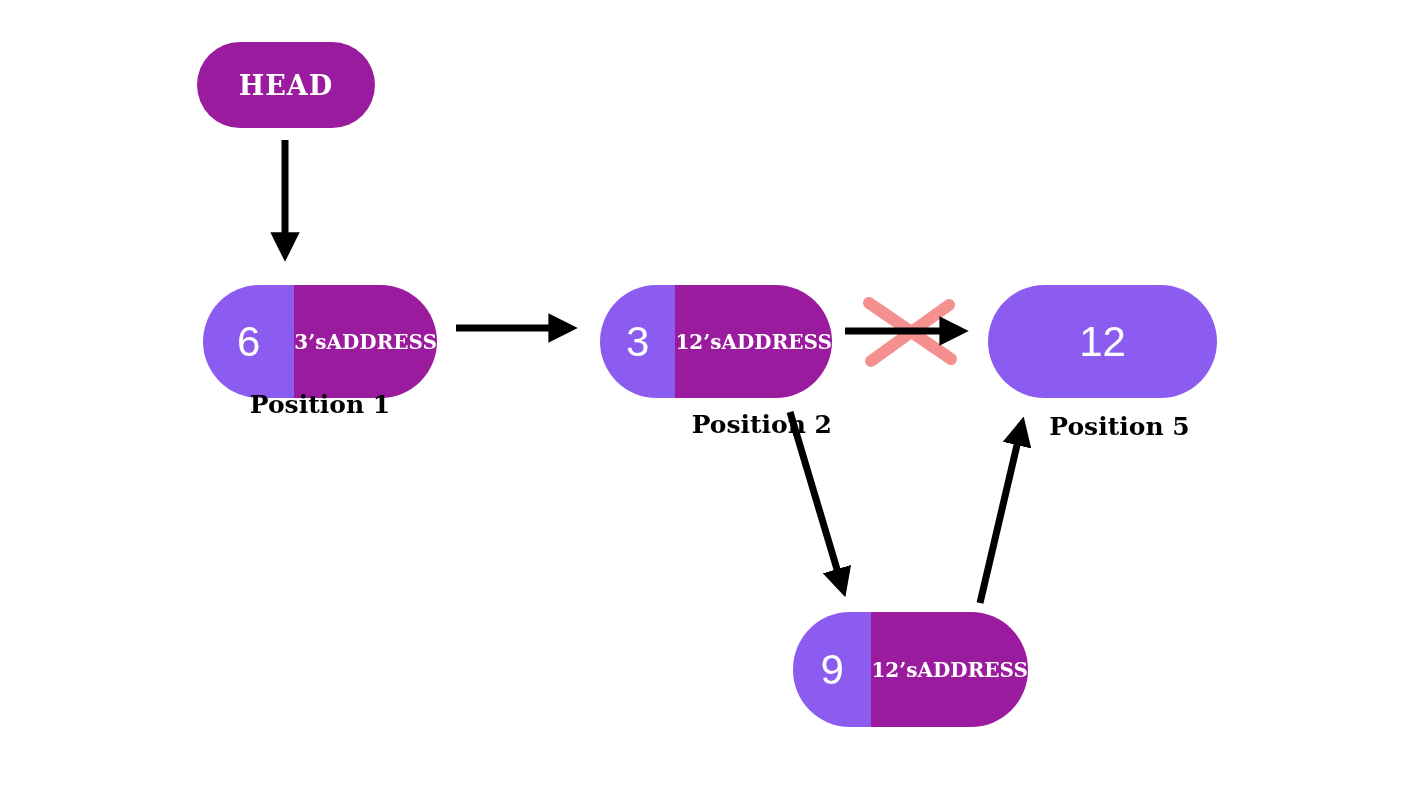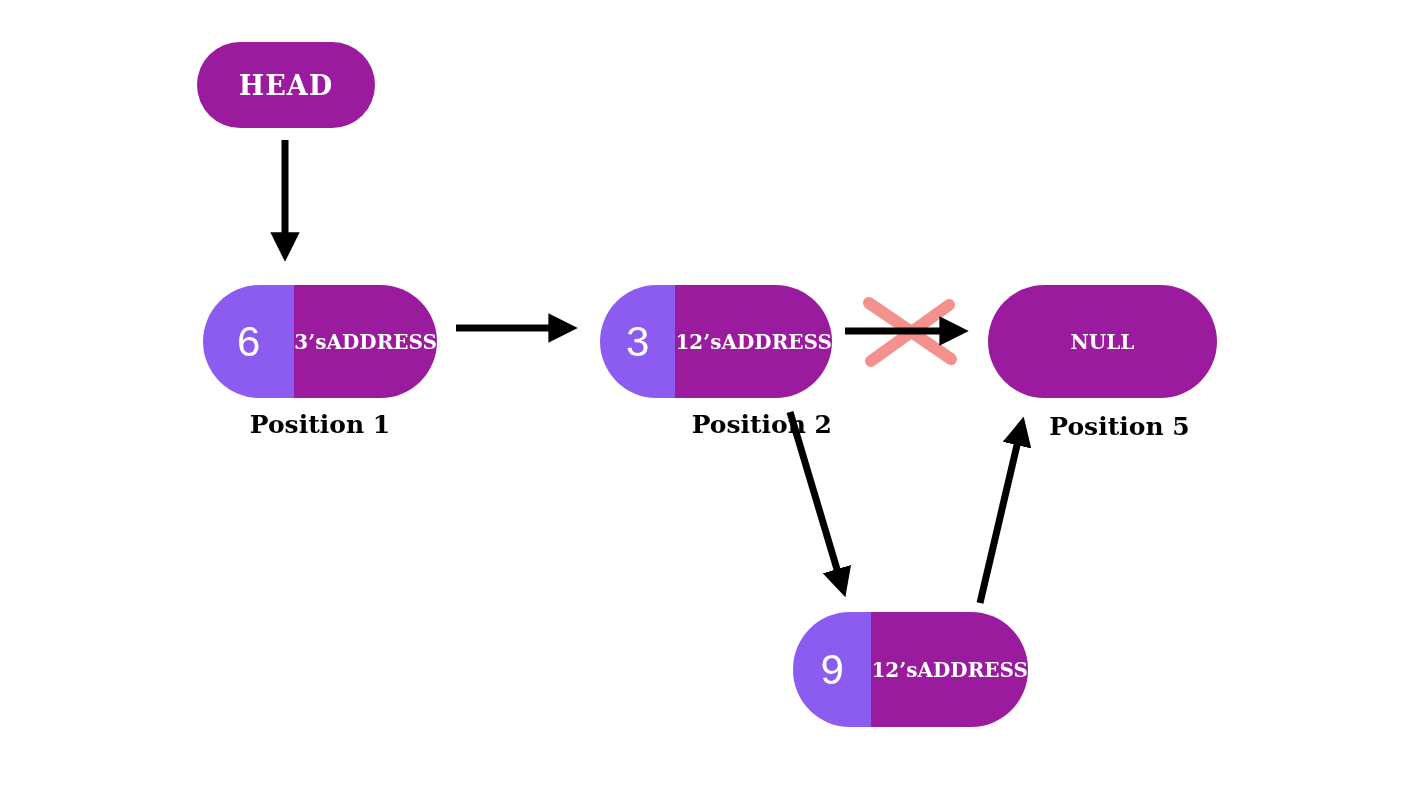--- a/index.html
+++ b/index.html
@@ -31,21 +31,21 @@
   .node-3{left:988px;top:285px;width:229px;height:113px;}
   .node-new{left:793px;top:612px;width:235px;height:115px;}
   .node-value{flex:1;background:var(--value-half);display:flex;align-items:center;justify-content:center;
     color:var(--text-on-node);font-family:"Liberation Sans","DejaVu Sans",sans-serif;font-size:42px;}
   .node-pointer{flex:1;background:var(--pointer-half);display:flex;flex-direction:row;
     align-items:center;justify-content:center;color:var(--text-on-node);font-weight:bold;
     font-size:20px;line-height:1.2;text-align:center;}
 
   .pos-label{position:absolute;text-align:center;color:var(--label-text);
     font-weight:bold;font-size:25px;}
-  .pos-label-1{left:203px;top:410px;width:234px;}
+  .pos-label-1{left:203px;top:390px;width:234px;}
   .pos-label-2{left:600px;top:410px;width:232px;text-align:right;}
   .pos-label-3{left:1005px;top:412px;width:229px;}
 </style>
 </head>
 <body>
 
 <div class="canvas">
 
   <svg class="arrow-layer" viewBox="0 0 1416 800">
     <defs>
@@ -80,24 +80,21 @@
   <div class="node node-2">
     <div class="node-value">3</div>
     <div class="node-pointer">
       <span>12’s</span>
       <span>ADDRESS</span>
     </div>
   </div>
   <div class="pos-label pos-label-2">Position 2</div>
 
   <div class="node node-3">
-    <div class="node-pointer">
-      <span>NULL</span>
-      <span></span>
-    </div>
+    <div class="node-value">12</div>
   </div>
   <div class="pos-label pos-label-3">Position 5</div>
 
   <div class="node node-new">
     <div class="node-value">9</div>
     <div class="node-pointer">
       <span>12’s</span>
       <span>ADDRESS</span>
     </div>
   </div>

